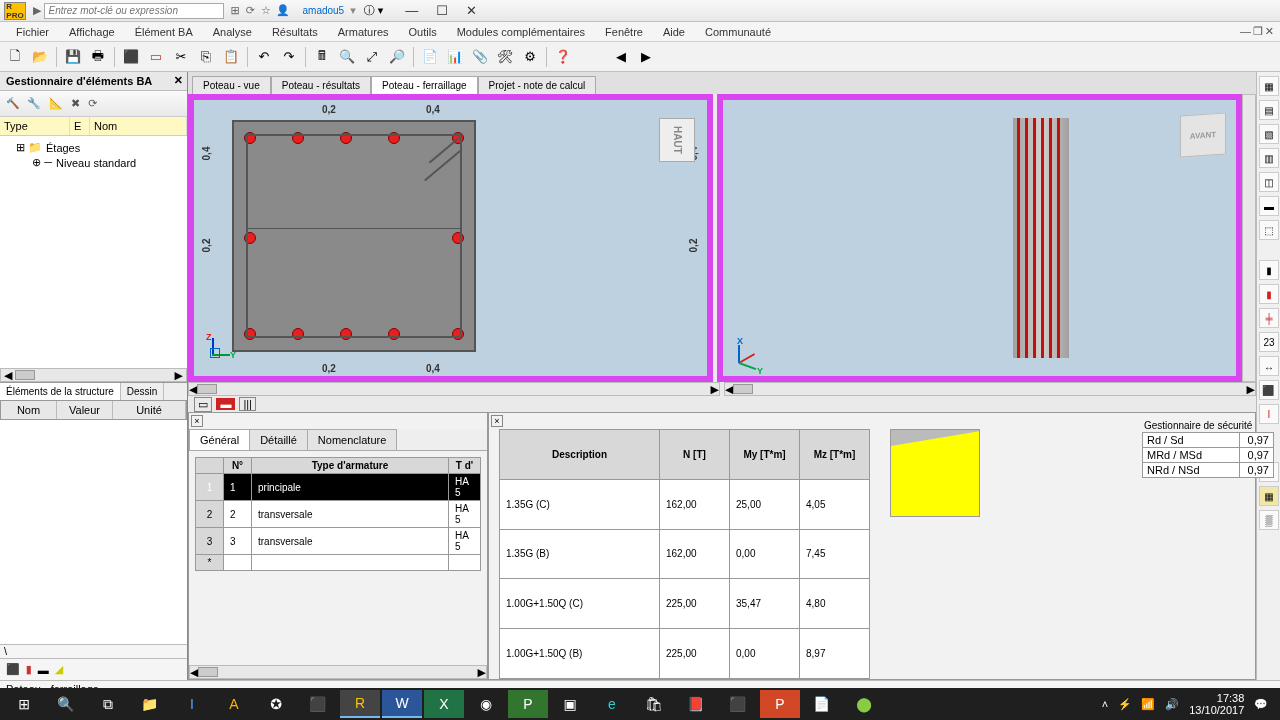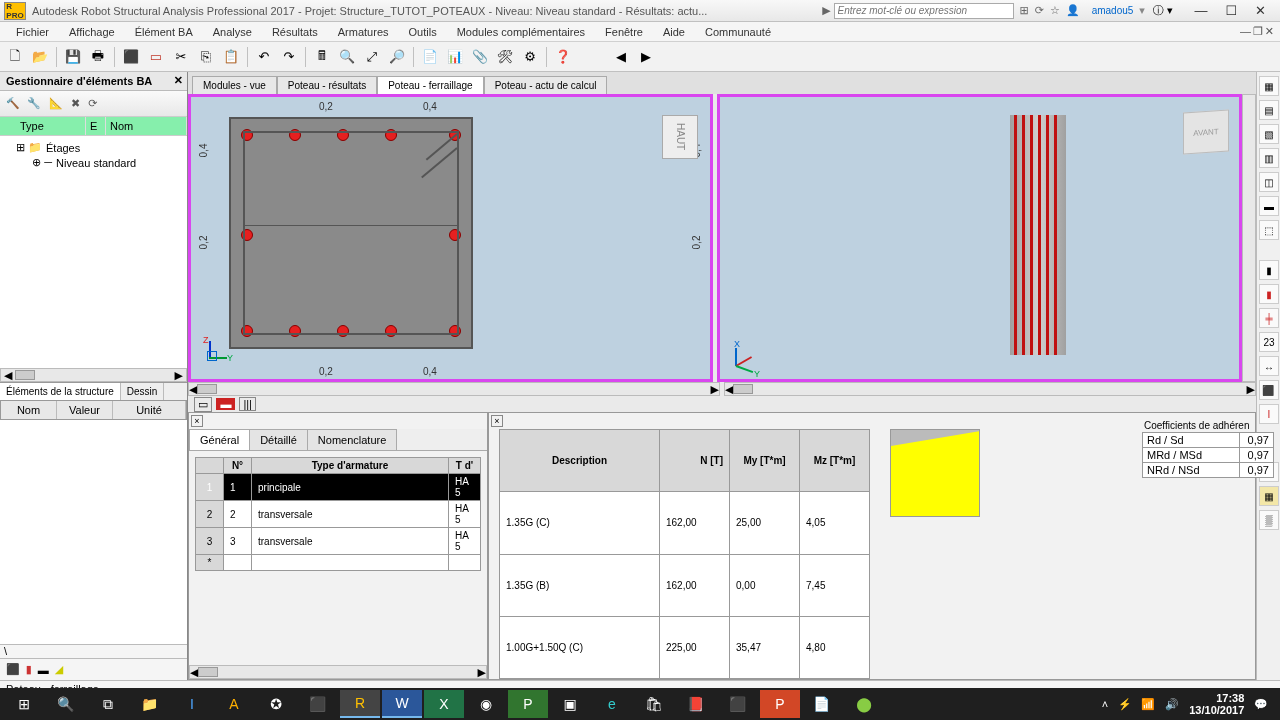--- a/index.html
+++ b/index.html
@@ -27,40 +27,40 @@
 .tool-sep { width: 1px; height: 20px; background: #c0c0c0; margin: 0 2px; }
 
 
 .main-area { display: flex; height: 608px; }
 
 
 .left-panel { width: 188px; background: #f5f5f5; border-right: 1px solid #888; display: flex; flex-direction: column; }
 .panel-title { background: #e8e8e8; padding: 3px 6px; font-weight: bold; border-bottom: 1px solid #bbb; position: relative; }
 .panel-toolbar { height: 26px; background: linear-gradient(#fafafa,#e8e8e8); display: flex; align-items: center; gap: 8px; padding: 0 6px; border-bottom: 1px solid #ccc; }
 .panel-toolbar span { color: #555; cursor: pointer; }
-.tree-header { display: flex; background: #86efac; border-bottom: 1px solid #ccc; padding-left: 16px; }
+.tree-header { display: flex; background: #fef9c3; border-bottom: 1px solid #ccc; }
 .tree-header div { padding: 3px 4px; border-right: 1px solid #ddd; }
 .tree-body { flex: 1; background: #fff; padding: 4px; overflow: auto; }
 .tree-item { padding: 1px 0 1px 12px; display: flex; align-items: center; gap: 4px; }
 .tree-item2 { padding-left: 28px; }
 .bottom-tabs { display: flex; background: #eee; border-top: 1px solid #999; }
 .bottom-tab { padding: 3px 6px; border-right: 1px solid #bbb; font-size: 10px; }
 .bottom-tab.active { background: #fff; }
 .lower-grid-header { display: flex; background: #e8e8e8; border: 1px solid #999; }
 .lower-grid-header div { padding: 3px 6px; border-right: 1px solid #bbb; text-align: center; }
 .lower-grid-body { flex: 1; background: #fff; }
 .left-foot-icons { height: 22px; display: flex; align-items: center; gap: 6px; padding: 0 6px; border-top: 1px solid #bbb; }
 
 
 .center-area { flex: 1; display: flex; flex-direction: column; background: #eaeaea; }
 .view-tabs { height: 22px; display: flex; align-items: flex-end; padding: 0 4px; gap: 0; background: #e0e0e0; }
 .view-tab { padding: 3px 10px; background: #e8e8e8; border: 1px solid #aaa; border-bottom: none; font-size: 10px; cursor: pointer; }
 .view-tab.active { background: #fff; }
 .views-row { display: flex; height: 288px; }
-.view-pane { flex: 1; background: #bed1e0; border: 3px solid #d946ef; position: relative; overflow: hidden; }
+.view-pane { flex: 1; background: #bed1e0; border: 6px solid #d946ef; position: relative; overflow: hidden; font-weight: bold; }
 .view-pane + .view-pane { margin-left: 4px; }
 
 
 .section-rect { position: absolute; left: 38px; top: 20px; width: 244px; height: 232px; background: #8a8a8a; border: 2px solid #555; }
 .rebar-dot { position: absolute; width: 12px; height: 12px; background: #e62020; border-radius: 50%; border: 1px solid #800; }
 .stirrup { position: absolute; border: 2px solid #555; background: transparent; }
 .axis-lbl { position: absolute; font-size: 10px; color: #333; }
 .haut-box { position: absolute; right: 12px; top: 18px; width: 36px; height: 44px; background: #eee; border: 1px solid #aaa; display: flex; align-items: center; justify-content: center; writing-mode: vertical-lr; font-size: 10px; color: #888; }
 
 
@@ -105,29 +105,28 @@
 .status1 { height: 16px; background: #f5f5f5; border-top: 1px solid #bbb; padding: 0 6px; font-size: 10px; display: flex; align-items: center; }
 .status2 { height: 18px; background: #f5f5f5; border-top: 1px solid #bbb; display: flex; align-items: center; font-size: 10px; }
 .status2 > div { padding: 0 10px; border-right: 1px solid #ccc; }
 .dot-g { display:inline-block;width:8px;height:8px;background:#2a2;border-radius:50%;margin-right:3px; }
 .dot-r { display:inline-block;width:8px;height:8px;background:#c33;border-radius:50%;margin-right:3px; }
 
 .taskbar { position: absolute; left: 0; right: 0; bottom: 0; height: 32px; background: #1f1f1f; display: flex; align-items: center; padding: 0 4px; gap: 2px; }
 .task-btn { width: 40px; height: 28px; display: flex; align-items: center; justify-content: center; color: #fff; font-size: 14px; cursor: pointer; }
 .task-btn.active { background: #444; border-bottom: 2px solid #76b9ed; }
 .task-right { margin-left: auto; display: flex; align-items: center; gap: 10px; color: #fff; font-size: 10px; padding-right: 8px; }
-.task-clock { text-align: right; line-height: 1.1; font-weight: bold; }
+.task-clock { text-align: right; line-height: 1.1; }
 select.simple { height: 18px; border: 1px solid #888; background: #fff; font-size: 10px; }
 </style>
 </head>
 <body>
 
 <div class="titlebar">
   <div class="app-icon">R<br>PRO</div>
-  <div class="titlebar-text">Autodesk Robot Structural Analysis Professional 2017 - Projet: Structure_TUTOT_POTEAUX - Niveau: Niveau standard - Résultats: actu...</div>
   <span style="color:#666;padding:0 3px;">▶</span>
   <input class="search-box" placeholder="Entrez mot-clé ou expression" style="">
   <div class="title-icons">
     <span>⊞</span>
     <span>⟳</span>
     <span>☆</span>
     <span>👤</span>
   </div>
   <span class="user-name">amadou5</span>
   <span style="color:#888;">▾</span>
@@ -233,24 +232,24 @@
     <div class="left-foot-icons">
       <span>⬛</span>
       <span style="color:#c33;">▮</span>
       <span>▬</span>
       <span style="color:#cc0;">◢</span>
     </div>
   </div>
 
   <div class="center-area">
     <div class="view-tabs">
-      <div class="view-tab">Modules - vue</div>
+      <div class="view-tab">Poteau - vue</div>
       <div class="view-tab">Poteau - résultats</div>
       <div class="view-tab active">Poteau - ferraillage</div>
-      <div class="view-tab">Poteau - actu de calcul</div>
+      <div class="view-tab">Projet - note de calcul</div>
     </div>
 
     <div class="views-row">
 
       <div class="view-pane">
         <div class="section-rect">
 
           <div class="rebar-dot" style="left:10px;top:10px;"></div>
           <div class="rebar-dot" style="left:58px;top:10px;"></div>
           <div class="rebar-dot" style="left:106px;top:10px;"></div>
@@ -382,41 +381,47 @@
           </div>
       </div>
 
       <div class="panel-box" style="flex:1;">
         <div class="close-x">×</div>
         <div style="padding:0 10px;flex:1;display:flex;gap:20px;">
           <table>
             <tbody>
                 <tr>
               <th style="width:160px;">Description</th>
-              <th style="width:70px;text-align:right;">N [T]</th>
+              <th style="width:70px;">N [T]</th>
               <th style="width:70px;">My [T*m]</th>
               <th style="width:70px;">Mz [T*m]</th>
             </tr>
             <tr>
                   <td>1.35G (C)</td>
                   <td>162,00</td>
                   <td>25,00</td>
                   <td>4,05</td>
                 </tr>
             <tr>
                   <td>1.35G (B)</td>
                   <td>162,00</td>
                   <td>0,00</td>
                   <td>7,45</td>
                 </tr>
             <tr>
                   <td>1.00G+1.50Q (C)</td>
                   <td>225,00</td>
                   <td>35,47</td>
                   <td>4,80</td>
+                </tr>
+            <tr>
+                  <td>1.00G+1.50Q (B)</td>
+                  <td>225,00</td>
+                  <td>0,00</td>
+                  <td>8,97</td>
                 </tr>
           </tbody>
             </table>
           <div class="yellow-chart"></div>
         </div>
       </div>
     </div>
   </div>
 
   <div class="side-toolbox">
@@ -436,21 +441,21 @@
     <div class="tb">⬛</div>
     <div class="tb" style="color:#c22;">I</div>
     <div style="height:30px;"></div>
     <div class="tb">▦</div>
     <div class="tb" style="background:#f3e7a8;">▦</div>
     <div class="tb">▒</div>
   </div>
 </div>
 
 <div class="coef-box">
-  <div class="coef-title">Coefficients de adhéren</div>
+  <div class="coef-title">Gestionnaire de sécurité</div>
   <div class="coef-row">
       <div>Rd / Sd</div>
       <div>0,97</div>
     </div>
   <div class="coef-row">
       <div>MRd / MSd</div>
       <div>0,97</div>
     </div>
   <div class="coef-row">
       <div>NRd / NSd</div>

